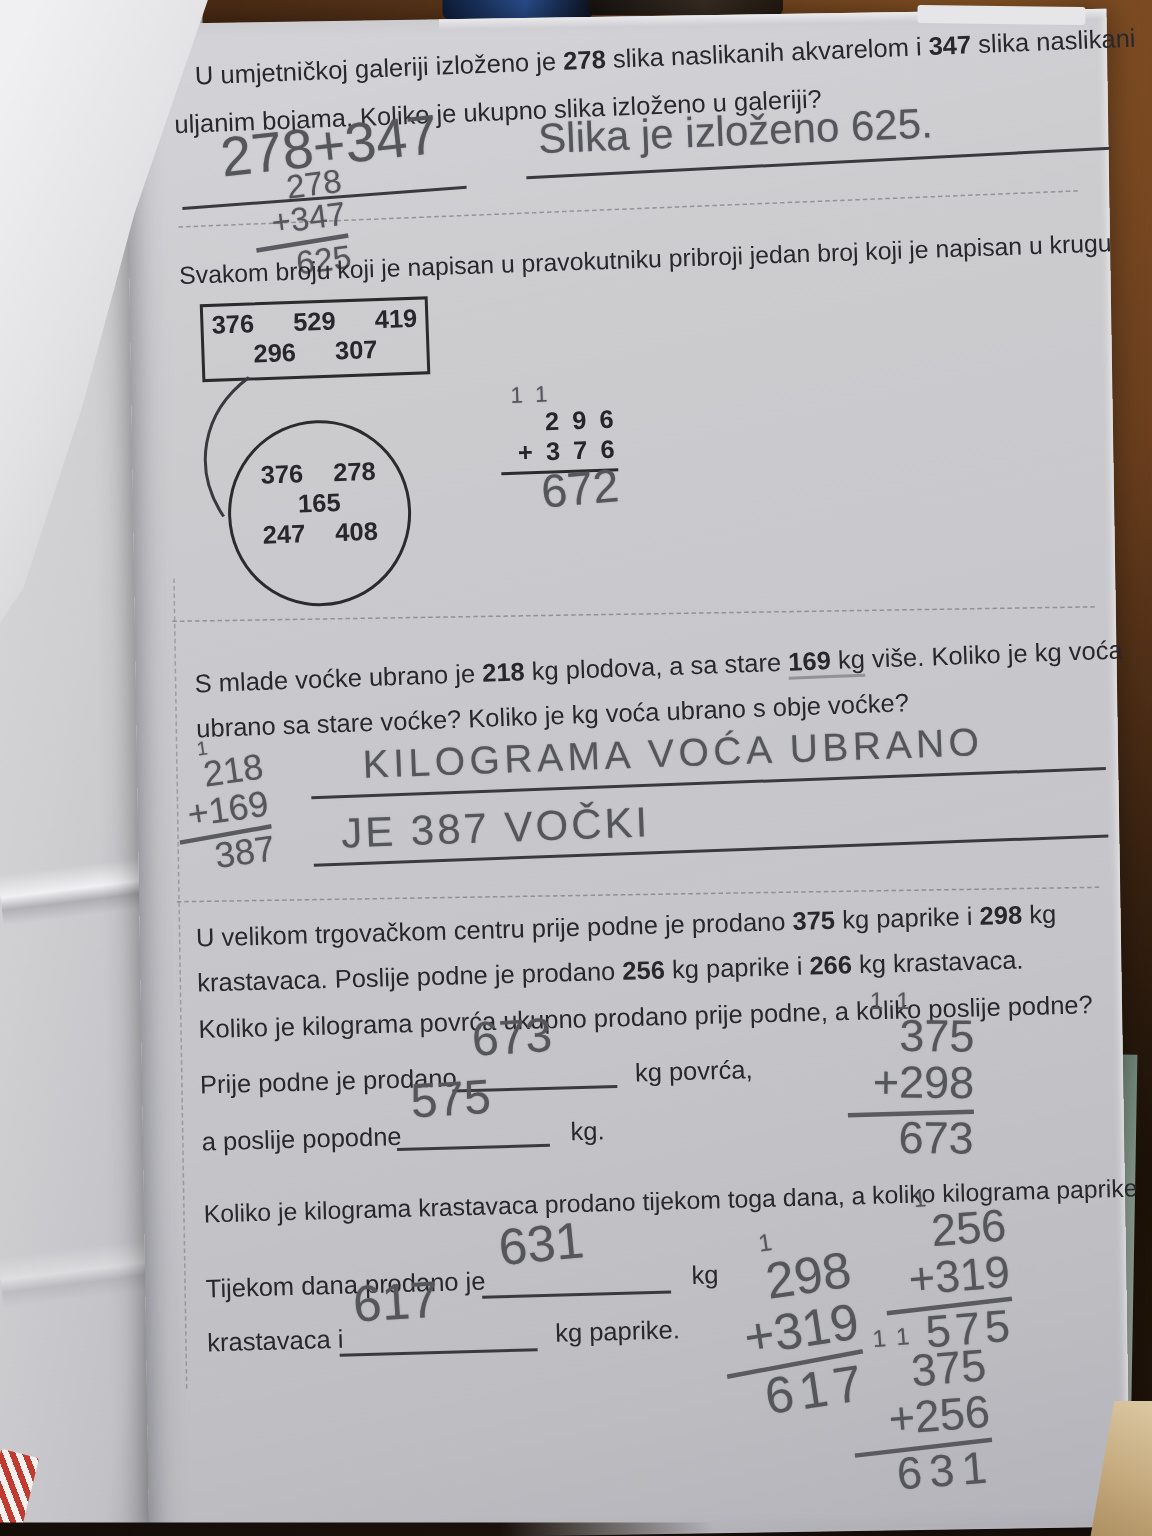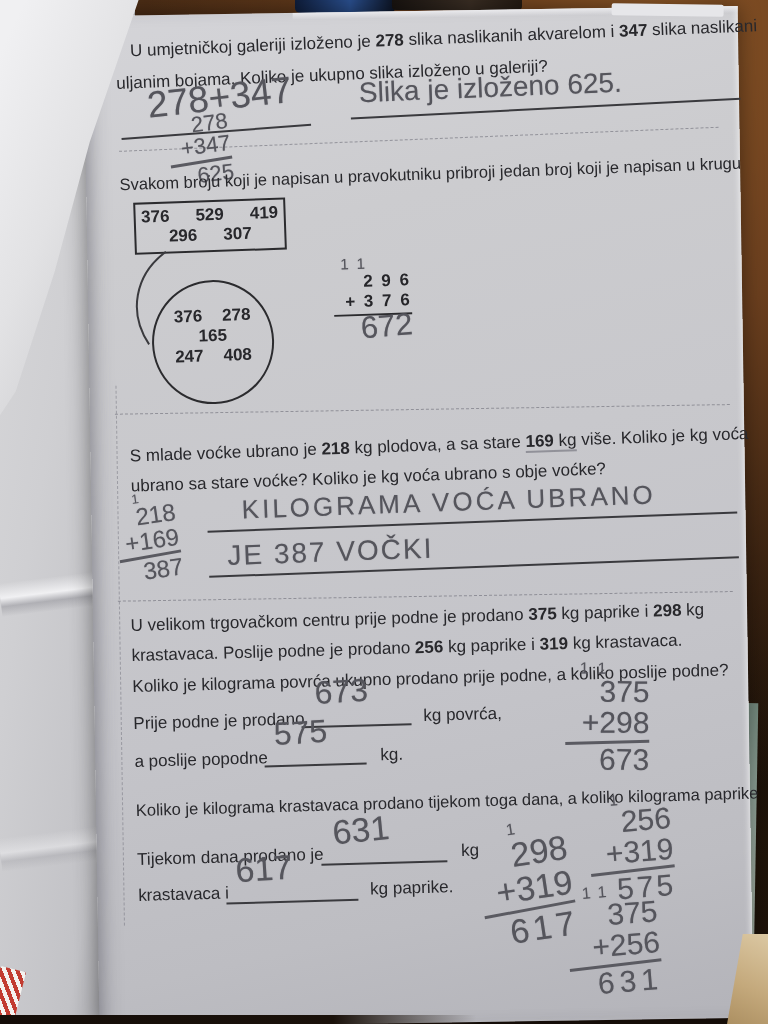--- a/index.html
+++ b/index.html
@@ -156,21 +156,21 @@
       <div class="pencil abs" style="left:140px;top:477px;font-size:26px;letter-spacing:3px;">KILOGRAMA VOĆA UBRANO</div>
       <div class="ansline abs" style="left:105px;top:512px;width:530px;"></div>
       <div class="pencil abs" style="left:124px;top:522px;font-size:28px;letter-spacing:2px;">JE 387 VOČKI</div>
       <div class="ansline abs" style="left:105px;top:557px;width:530px;"></div>
     </div>
 
     <div class="dashline abs" style="left:25px;top:585px;width:615px;"></div>
 
     <div class="abs" style="left:0;top:0;width:654px;transform:rotate(-0.7deg);">
       <div class="ptext abs" style="left:30px;top:596px;"><span>U velikom trgovačkom centru prije podne je prodano </span><span class="b">375</span><span> kg paprike i </span><span class="b">298</span><span> kg</span></div>
-      <div class="ptext abs" style="left:30px;top:626px;"><span>krastavaca. Poslije podne je prodano </span><span class="b">256</span><span> kg paprike i </span><span class="b">319</span><span> kg krastavaca.</span></div>
+      <div class="ptext abs" style="left:30px;top:626px;"><span>krastavaca. Poslije podne je prodano </span><span class="b">256</span><span> kg paprike i </span><span class="b">266</span><span> kg krastavaca.</span></div>
       <div class="ptext abs" style="left:30px;top:657px;">Koliko je kilograma povrća ukupno prodano prije podne, a koliko poslije podne?</div>
 
       <div class="ptext abs" style="left:30px;top:694px;">Prije podne je prodano</div>
       <div class="pencil abs" style="left:212px;top:660px;font-size:32px;transform:rotate(-2deg);">673</div>
       <div class="ansline abs" style="left:198px;top:712px;width:110px;"></div>
       <div class="ptext abs" style="left:320px;top:694px;">kg povrća,</div>
 
       <div class="ptext abs" style="left:30px;top:732px;">a poslije popodne</div>
       <div class="pencil abs" style="left:170px;top:700px;font-size:32px;transform:rotate(-2deg);">575</div>
       <div class="ansline abs" style="left:160px;top:750px;width:102px;"></div>

